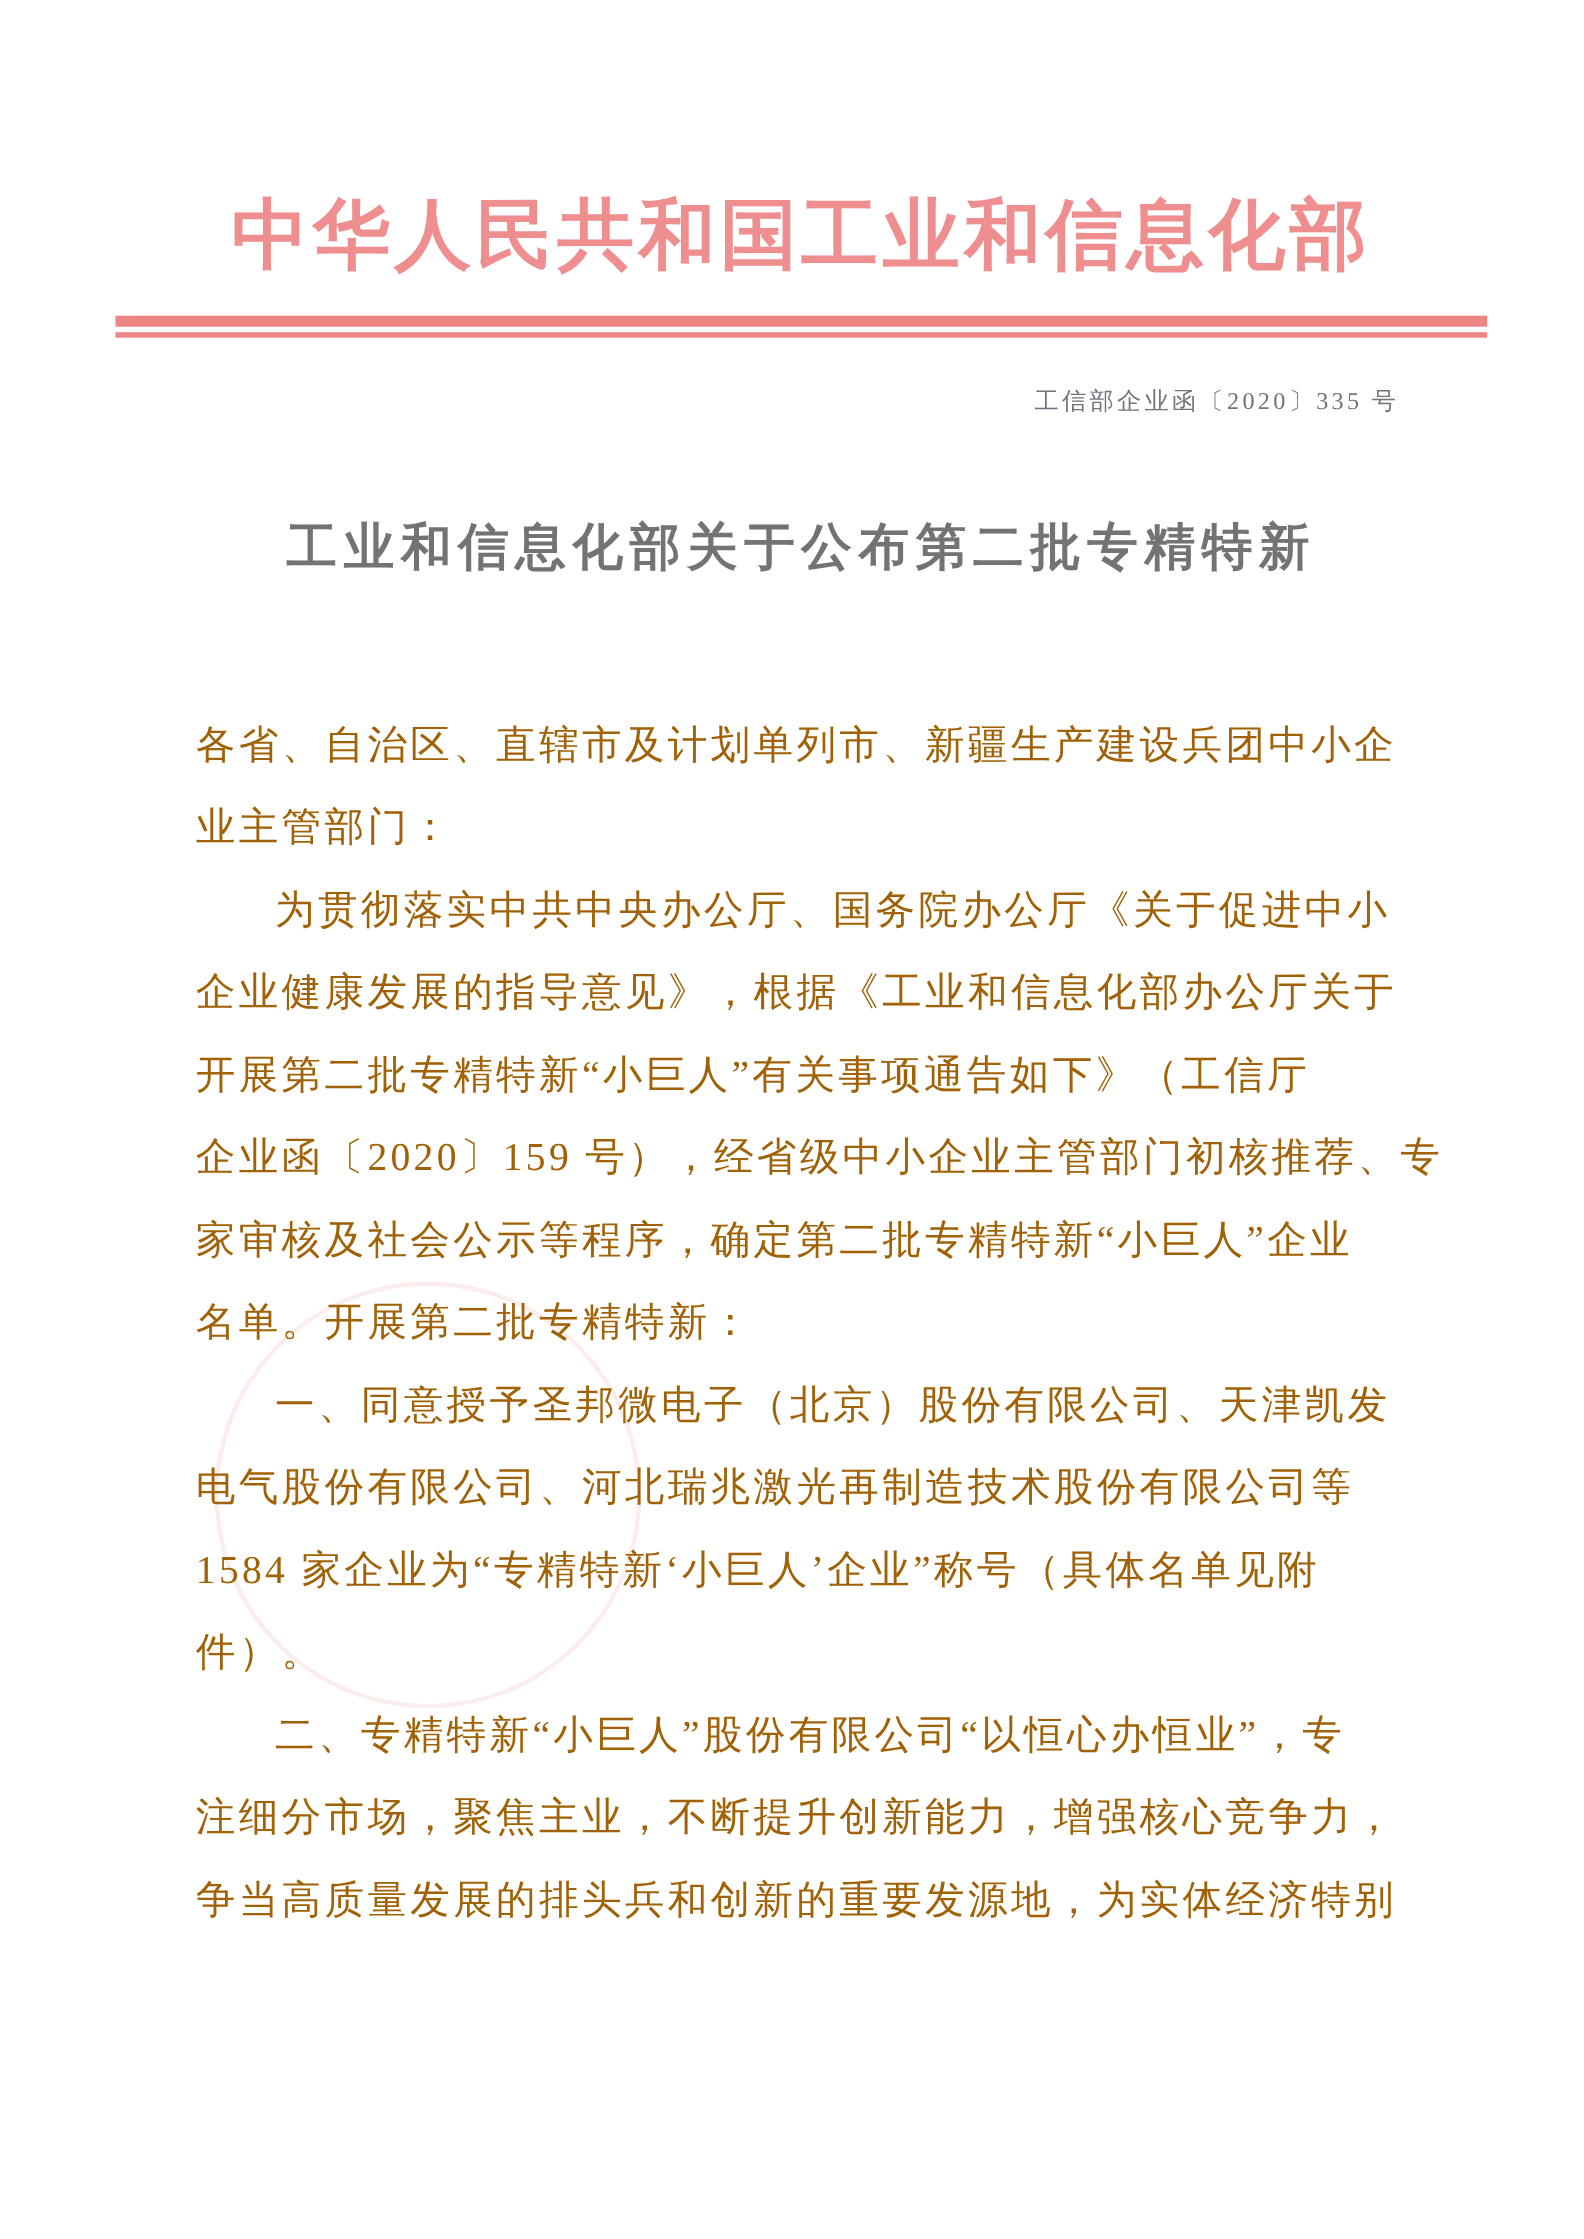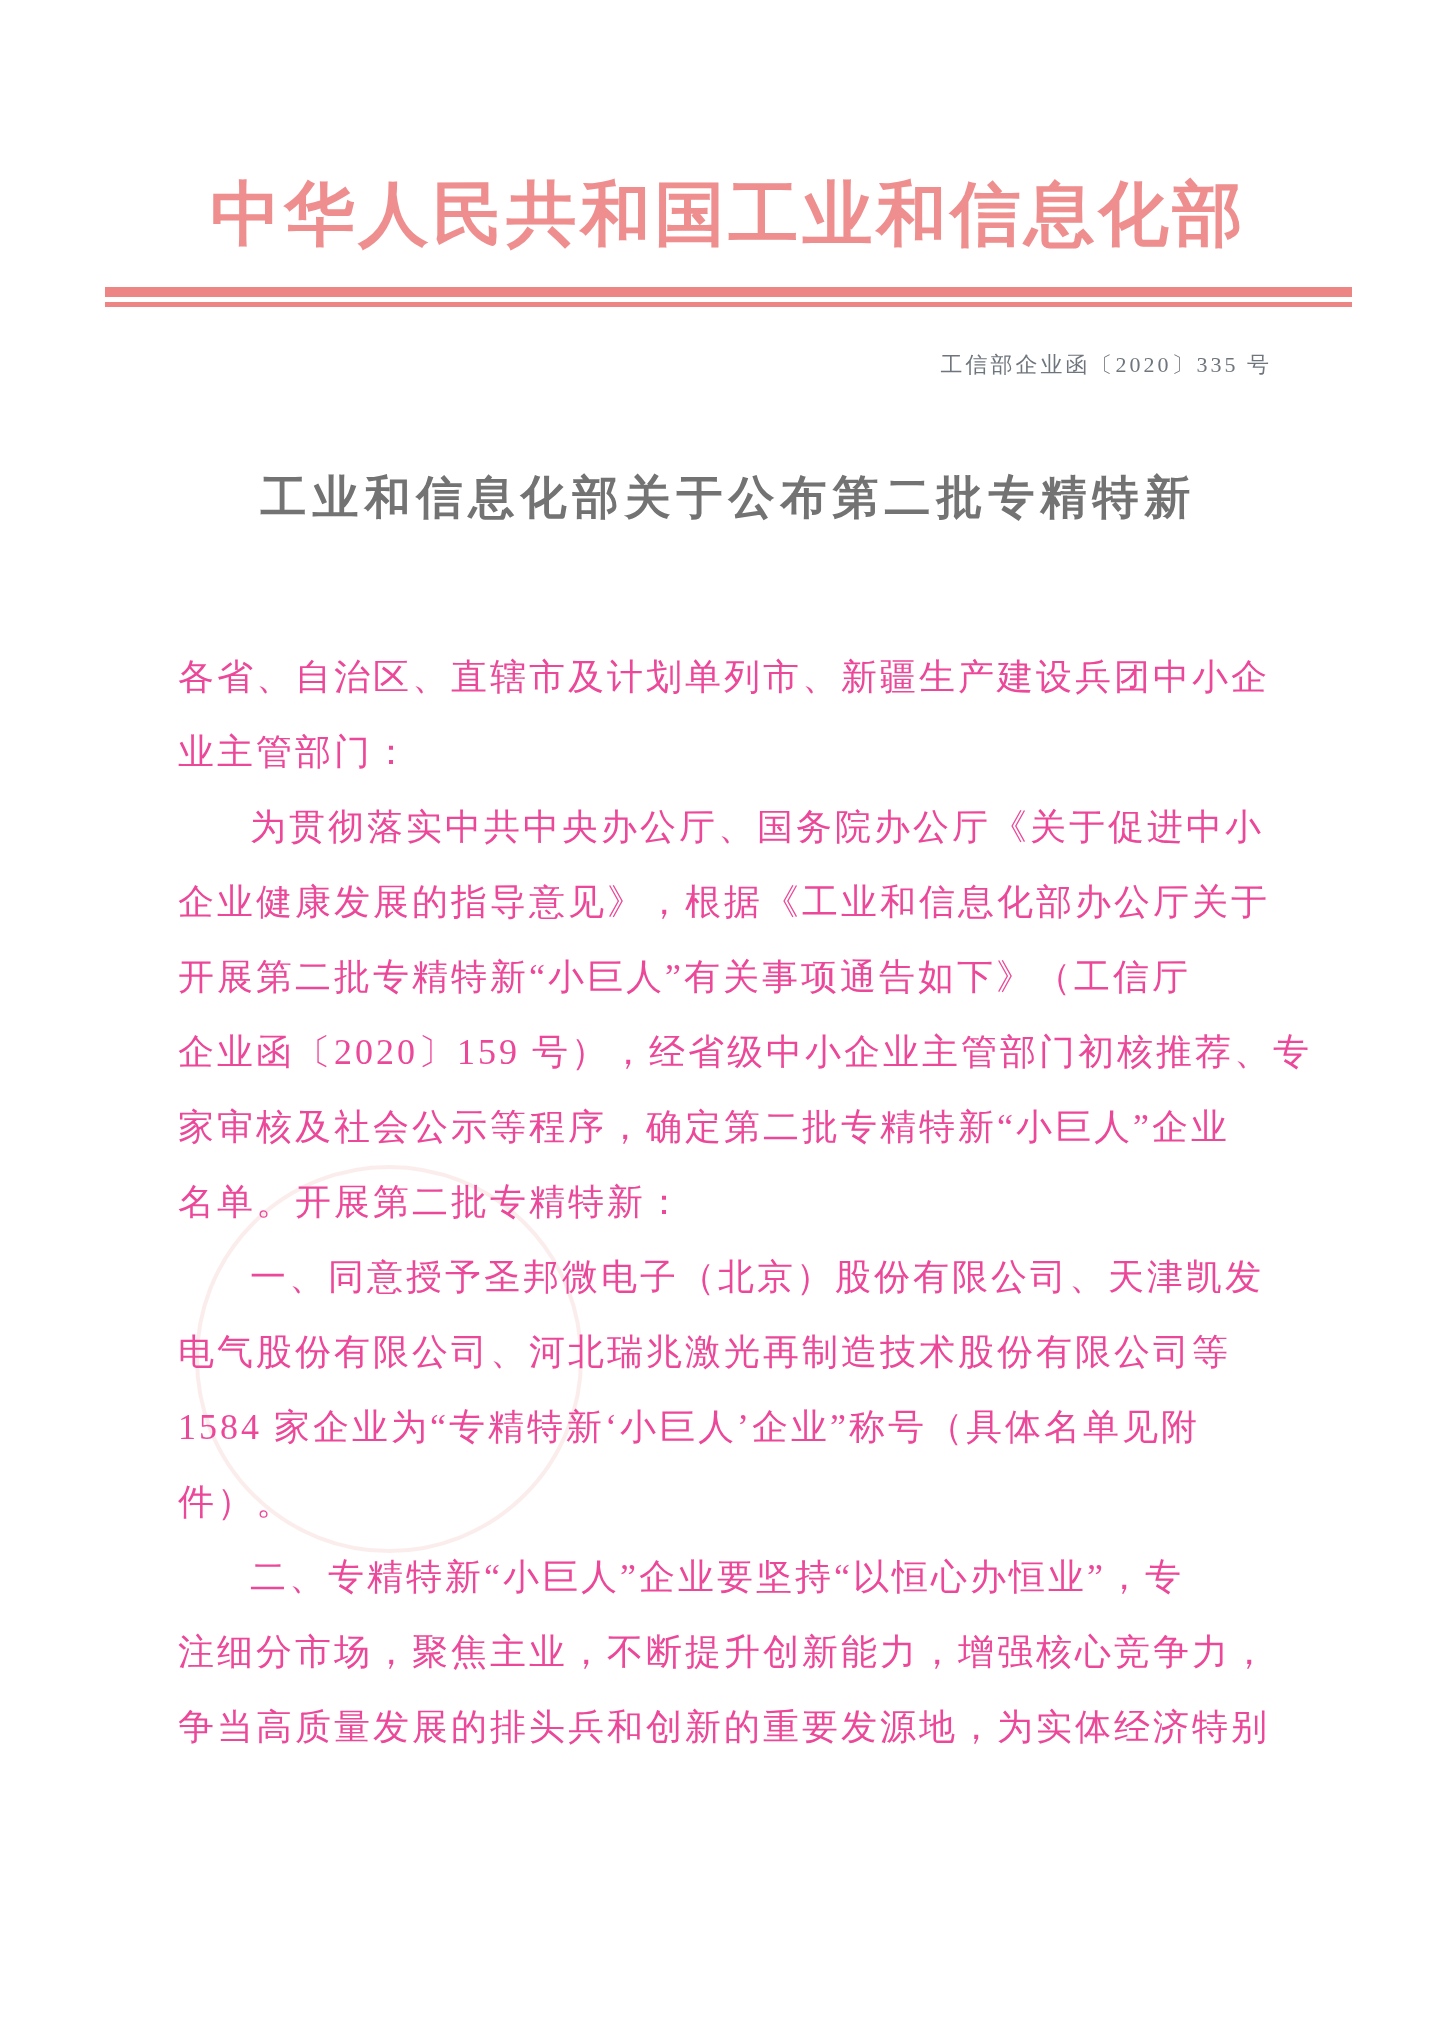--- a/index.html
+++ b/index.html
@@ -62,21 +62,21 @@
     letter-spacing: 6px;
     color: #737373;
   }
   .body-text {
     margin-top: 104px;
     padding-left: 73px;
     padding-right: 80px;
     font-size: 36px;
     line-height: 75px;
     letter-spacing: 3px;
-    color: #ec4899;
+    color: #a16207;
   }
   .para .line {
     white-space: nowrap;
   }
   .para.indent-first .line:first-child {
     text-indent: 2em;
   }
   
   .seal {
     position: absolute;
@@ -123,20 +123,20 @@
           <div class="line">家审核及社会公示等程序，确定第二批专精特新“小巨人”企业</div>
           <div class="line">名单。开展第二批专精特新：</div>
         </div>
       <div class="para indent-first">
           <div class="line">一、同意授予圣邦微电子（北京）股份有限公司、天津凯发</div>
           <div class="line">电气股份有限公司、河北瑞兆激光再制造技术股份有限公司等</div>
           <div class="line">1584 家企业为“专精特新‘小巨人’企业”称号（具体名单见附</div>
           <div class="line">件）。</div>
         </div>
       <div class="para indent-first">
-          <div class="line">二、专精特新“小巨人”企业要坚持“以恒心办恒业”，专</div>
+          <div class="line">二、专精特新“小巨人”股份有限公司“以恒心办恒业”，专</div>
           <div class="line">注细分市场，聚焦主业，不断提升创新能力，增强核心竞争力，</div>
           <div class="line">争当高质量发展的排头兵和创新的重要发源地，为实体经济特别</div>
         </div>
     </div>
 
   </div>
 </div>
 
 </body></html>

